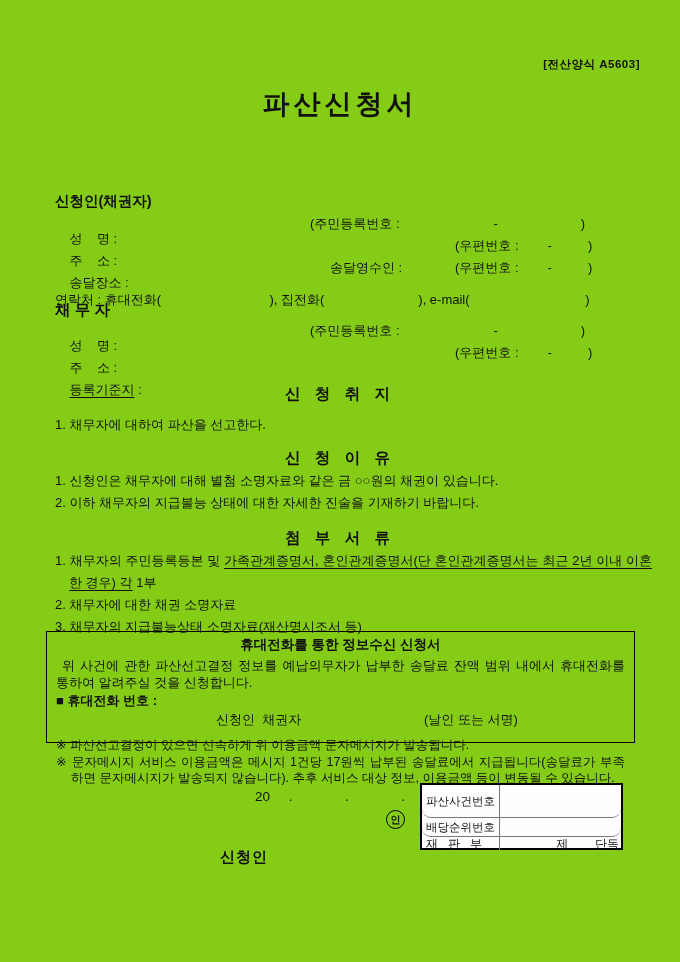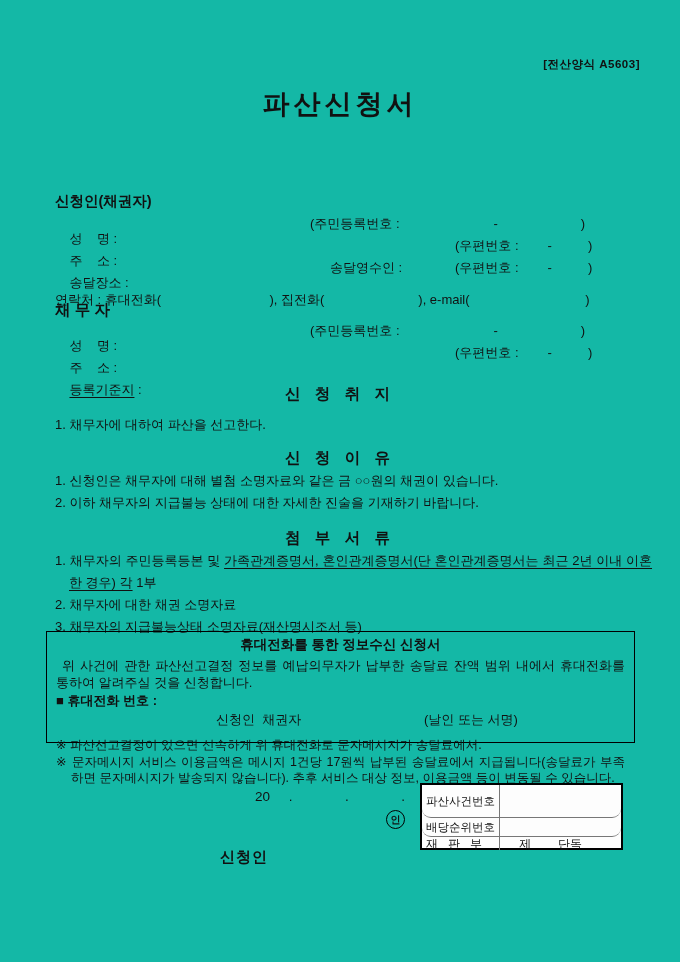--- a/index.html
+++ b/index.html
@@ -1,18 +1,18 @@
 <!DOCTYPE html>
 <html><head>
 <meta charset="utf-8">
 <style>
   html,body { margin:0; padding:0; background:#e8e8e8; }
   .page {
     position:relative; width:680px; height:962px; margin:0 auto;
-    background:#14b8a6; color:#111;
+    background:#84cc16; color:#111;
     font-family:"Liberation Sans","DejaVu Sans",sans-serif;
     overflow:hidden;
   }
   .abs { position:absolute; }
   .ul { text-decoration:underline; text-underline-offset:3px; }
 
   .form-code { top:57px; right:40px; font-size:11.5px; font-weight:bold; letter-spacing:0.5px; }
   .doc-title { top:86px; left:0; width:680px; text-align:center; font-size:27px; font-weight:bold; letter-spacing:4px; margin:0; }
 
   .stamp-box {
@@ -50,21 +50,21 @@
     top:810px; left:386px; width:19px; height:19px; box-sizing:border-box;
     border:1.5px solid #000; border-radius:50%;
     display:inline-flex; align-items:center; justify-content:center;
     font-size:10px; font-weight:bold;
   }
 
   .case-table { top:783px; left:420px; width:203px; height:67px; box-sizing:border-box; border:2px solid #000; background:#fdfdfd; }
   .ct-row { display:flex; box-sizing:border-box;border-radius:9px; }
   .ct-r1 { height:33px; border-bottom:1px solid #777; }
   .ct-r2 { height:19px; border-bottom:1px solid #777; }
-  .ct-r3 { height:13px; }
+  .ct-r3 { height:13px;gap:37px; }
   .ct-label { width:78px; box-sizing:border-box; border-right:1px solid #777; font-size:11.5px;
               display:flex; align-items:center; padding-left:4px; white-space:pre; }
   .ct-value { flex:1; font-size:11.5px; display:flex; align-items:center; padding-left:6px; white-space:pre; }
   .ct-r3 .ct-label, .ct-r3 .ct-value { font-size:12px; line-height:12px; }
 </style>
 </head>
 <body>
 
 <div class="page">
 
@@ -120,21 +120,21 @@
 
   <div class="abs notice-box">
     <div class="nb-title">휴대전화를 통한 정보수신 신청서</div>
     <div class="nb-body">위 사건에 관한 파산선고결정 정보를 예납의무자가 납부한 송달료 잔액 범위 내에서 휴대전화를 통하여 알려주실 것을 신청합니다.</div>
     <div class="nb-phone">■ 휴대전화 번호 :</div>
     <div class="nb-sign">
       <span class="sa">신청인  채권자</span>
       <span class="sm">(날인 또는 서명)</span>
     </div>
     <div class="nb-notes">
-      <div>※ 파산선고결정이 있으면 신속하게 위 휴대전화로 문자메시지가 송달료에서.</div>
+      <div>※ 파산선고결정이 있으면 신속하게 위 이용금액 문자메시지가 발송됩니다.</div>
       <div class="nb-note2">※ 문자메시지 서비스 이용금액은 메시지 1건당 17원씩 납부된 송달료에서 지급됩니다(송달료가 부족하면 문자메시지가 발송되지 않습니다). 추후 서비스 대상 정보, 이용금액 등이 변동될 수 있습니다.</div>
     </div>
   </div>
 
   <div class="abs date-line">20     .              .              .</div>
   <div class="abs sig-label">신청인</div>
   <div class="abs seal">인</div>
 
   <div class="abs case-table">
     <div class="ct-row ct-r1">

